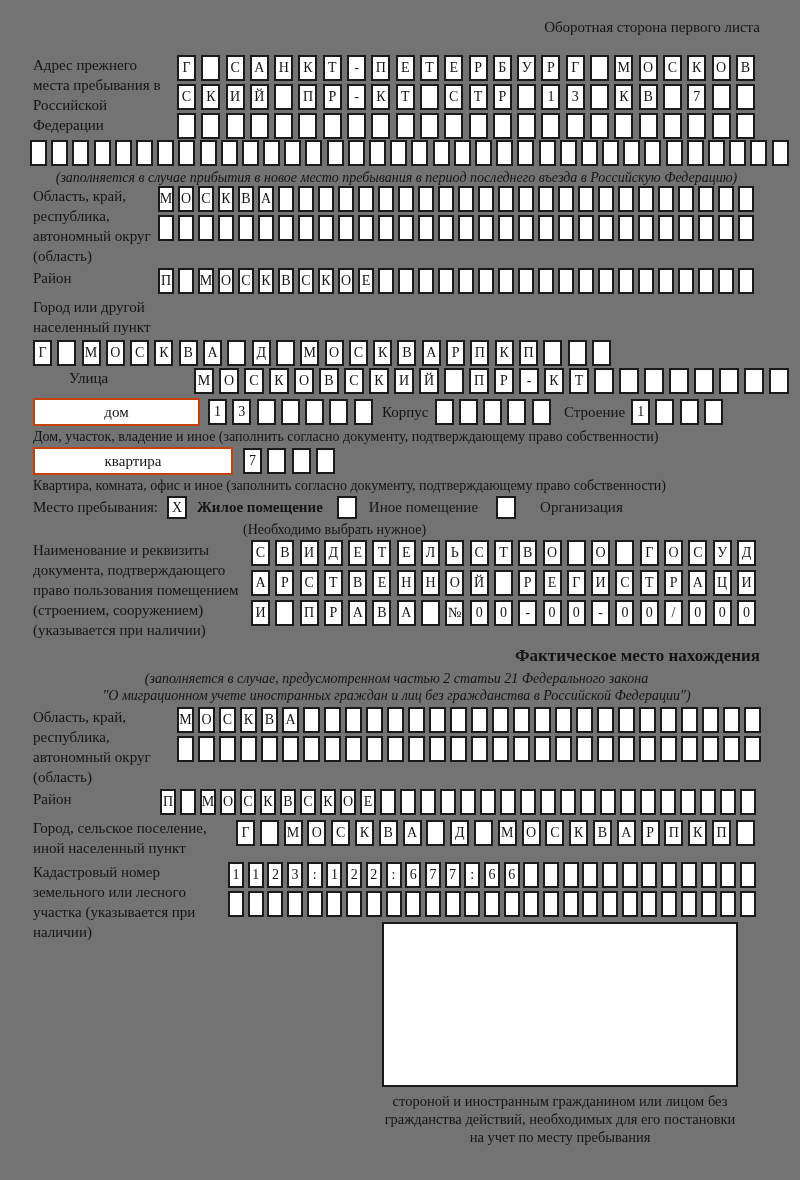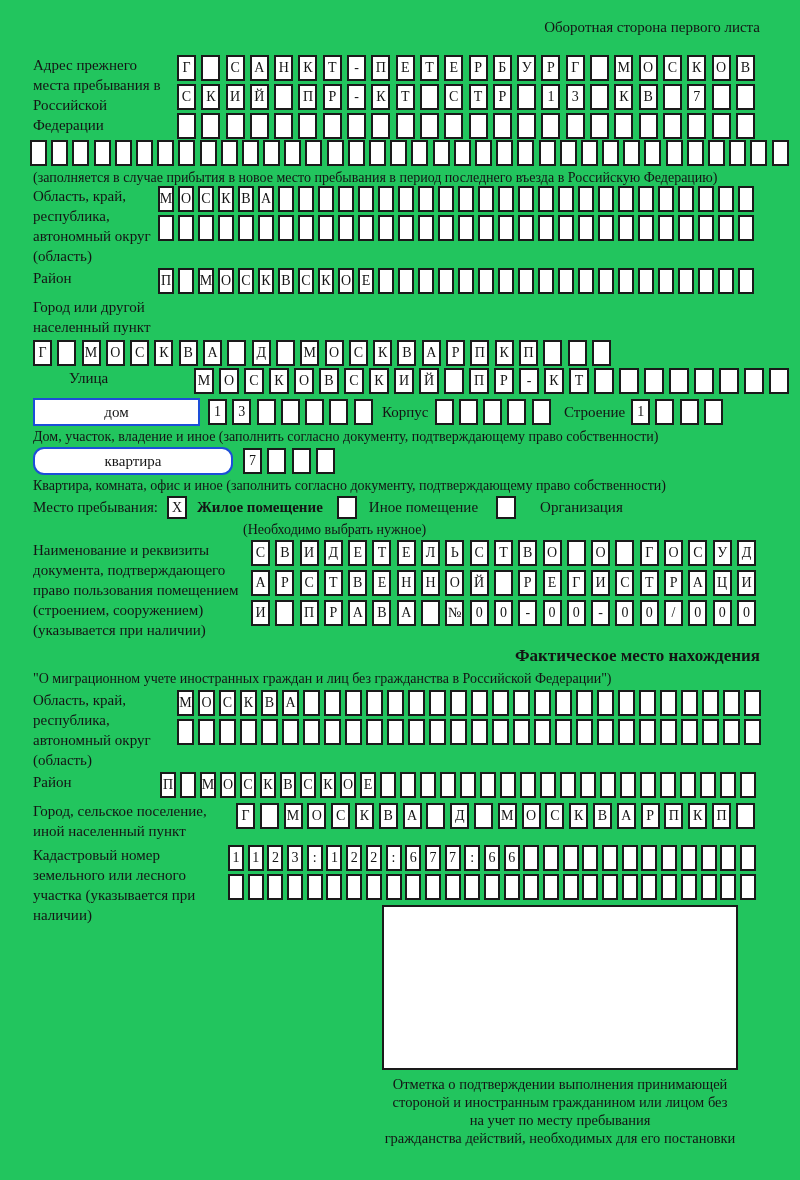--- a/index.html
+++ b/index.html
@@ -1,18 +1,18 @@
 <!DOCTYPE html>
 <html lang="ru"><head>
 <meta charset="utf-8">
 <style>
   html,body{margin:0;padding:0;background:#fff;}
   .page{
     width:800px;height:1180px;box-sizing:border-box;overflow:hidden;
-    background:#22c55e;color:#141414;position:relative;
+    background:#737373;color:#141414;position:relative;
     font-family:"Liberation Serif","DejaVu Serif",serif;
     padding:18px 40px 0 33px;
   }
   .title{text-align:right;font-size:15px;line-height:19px;margin:0 0 18px 0;}
   .frow{display:flex;align-items:flex-start;}
   .lbl{font-size:15px;line-height:20px;flex:0 0 auto;}
   .col{display:flex;flex-direction:column;}
   .grid{display:flex;flex:0 0 auto;}
   .grid .cell{
     box-sizing:border-box;flex:0 0 auto;
@@ -24,26 +24,26 @@
   .grid{margin-bottom:3px;}
   .g24{--cw:19px;--gap:5.3px;}
   .g24w{--cw:20px;--gap:5px;}
   .g30{--cw:16px;--gap:4px;}
   .g36{--cw:17px;--gap:4.2px;}
   .g28{--cw:17px;--gap:4px;}
   .g22{--cw:19px;--gap:4.8px;}
   .g27{--cw:16px;--gap:3.7px;}
   .g21{--cw:19px;--gap:5.3px;}
   .fullrow{margin-left:-3px;margin-top:1px;}
-  .note{font-size:14px;line-height:17px;text-align:left;margin:2px 0 0 0;}
+  .note{font-size:14px;line-height:17px;text-align:center;margin:2px 0 0 0;font-style:italic;}
   .note-left{font-size:14px;line-height:17px;text-align:left;margin:2px 0 2px 0;}
   .h2{font-size:16px;font-weight:bold;text-align:center;margin:4px 0 3px 0;line-height:20px;}
   .h3{font-size:17px;font-weight:bold;text-align:right;margin:6px 0 4px 0;line-height:20px;}
   .lblbox{
-    box-sizing:border-box;border:2px solid #1d4ed8;height:28px;
+    box-sizing:border-box;border:2px solid #c2410c;height:28px;
     display:flex;align-items:center;justify-content:center;
     font-size:15px;flex:0 0 auto;background:#fff;
   }
   .inline-lbl{font-size:15px;line-height:28px;flex:0 0 auto;}
   .place-row{display:flex;align-items:center;margin-top:2px;}
   .place-row .txt{font-size:15px;}
   .cb{
     box-sizing:border-box;width:20px;height:23px;border:2px solid #1a1a1a;
     display:flex;align-items:center;justify-content:center;
     font-size:14px;background:#fff;flex:0 0 auto;
@@ -374,21 +374,21 @@
     <div class="grid g24 mb0">
         <span class="cell">1</span>
         <span class="cell"></span>
         <span class="cell"></span>
         <span class="cell"></span>
       </div>
   </div>
   <div class="note-left">Дом, участок, владение и иное (заполнить согласно документу, подтверждающему право собственности)</div>
 
   <div class="frow" style="align-items:center;">
-    <div class="lblbox" style="width:200px;margin-right:10px;border-radius:11px;">квартира</div>
+    <div class="lblbox" style="width:200px;margin-right:10px;">квартира</div>
     <div class="grid g24 mb0">
         <span class="cell">7</span>
         <span class="cell"></span>
         <span class="cell"></span>
         <span class="cell"></span>
       </div>
   </div>
   <div class="note-left">Квартира, комната, офис и иное (заполнить согласно документу, подтверждающему право собственности)</div>
 
   <div class="place-row">
@@ -477,20 +477,21 @@
           <span class="cell">0</span>
           <span class="cell">/</span>
           <span class="cell">0</span>
           <span class="cell">0</span>
           <span class="cell">0</span>
         </div>
     </div>
   </div>
 
   <div class="h3">Фактическое место нахождения</div>
+  <div class="note">(заполняется в случае, предусмотренном частью 2 статьи 21 Федерального закона</div>
   <div class="note" style="margin:0 0 3px 0;">"О миграционном учете иностранных граждан и лиц без гражданства в Российской Федерации")</div>
 
   <div class="frow">
     <div class="lbl" style="width:144px;">Область, край, республика, автономный округ (область)</div>
     <div class="col">
       <div class="grid g28">
           <span class="cell">М</span>
           <span class="cell">О</span>
           <span class="cell">С</span>
           <span class="cell">К</span>
@@ -676,20 +677,19 @@
           <span class="cell"></span>
           <span class="cell"></span>
           <span class="cell"></span>
         </div>
     </div>
   </div>
 
   <div class="stamp-wrap">
     <div class="stamp-box"></div>
     <div class="stamp-cap">
-      <div>Отметка о подтверждении выполнения принимающей</div>
       <div>стороной и иностранным гражданином или лицом без</div>
+      <div>гражданства действий, необходимых для его постановки</div>
       <div>на учет по месту пребывания</div>
-      <div>гражданства действий, необходимых для его постановки</div>
     </div>
   </div>
 
 </div>
 
 </body></html>

